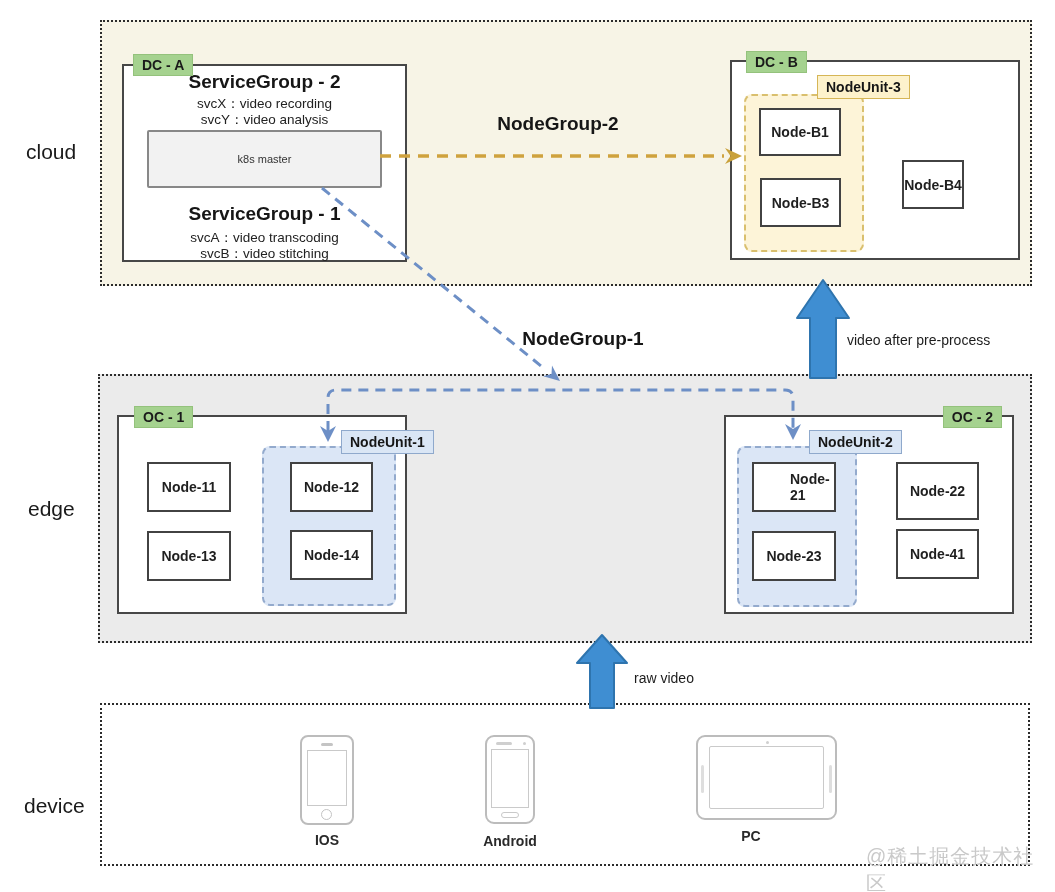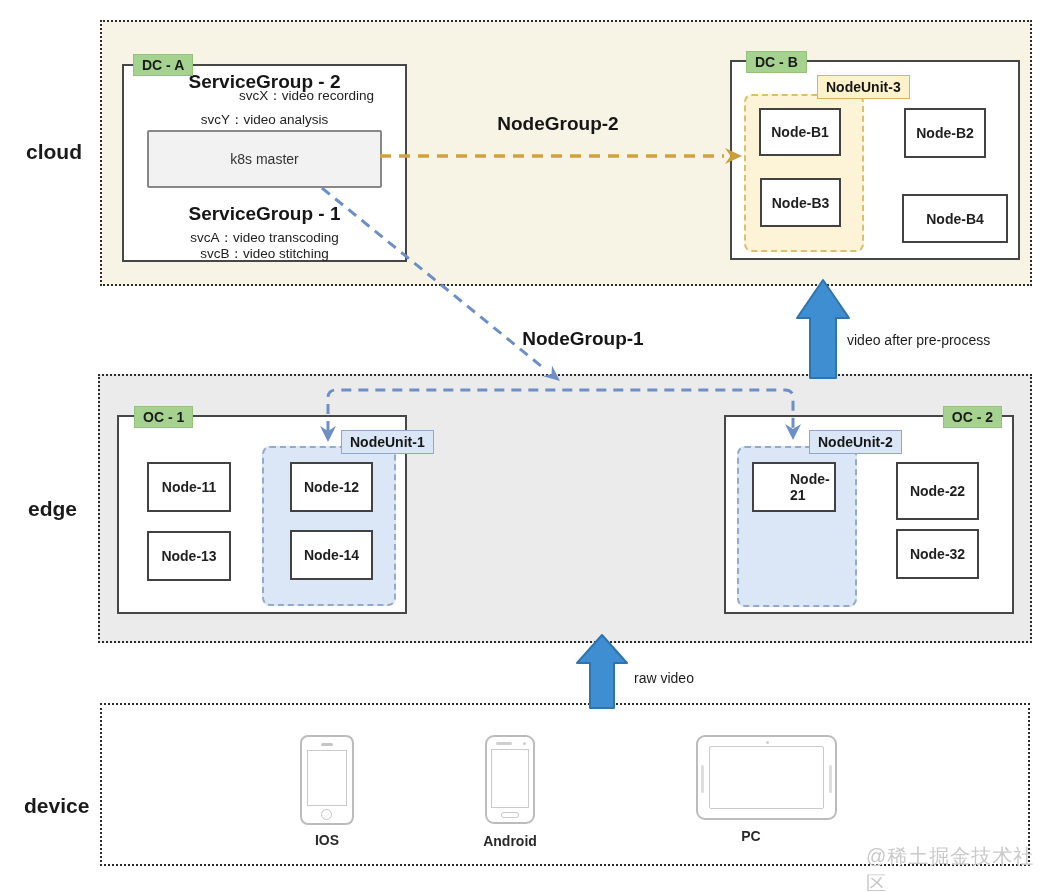--- a/index.html
+++ b/index.html
@@ -6,21 +6,21 @@
   #canvas{
     position:relative;width:1055px;height:892px;background:#ffffff;overflow:hidden;
     font-family:"Liberation Sans","DejaVu Sans",sans-serif;color:#1c1c1c;
   }
   .abs{position:absolute;}
   
   .band{position:absolute;border:2px dotted #2b2b2b;box-sizing:border-box;}
   .band-cloud{left:100px;top:20px;width:932px;height:266px;background:#f7f4e6;}
   .band-edge{left:98px;top:374px;width:934px;height:269px;background:#ebebeb;}
   .band-device{left:100px;top:703px;width:930px;height:163px;background:#ffffff;}
-  .band-label{position:absolute;font-size:21px;font-weight:700;color:#1a1a1a;}
+  .band-label{position:absolute;font-size:21px;font-weight:400;color:#1a1a1a;}
   
   .bigbox{position:absolute;background:#ffffff;border:2px solid #474747;box-sizing:border-box;}
   .tag{
     position:absolute;background:#a5d28f;border:1px solid #94c27c;color:#1a1a1a;
     font-size:14px;font-weight:700;padding:1px 8px;line-height:18px;white-space:nowrap;z-index:3;
   }
   .nodebox{
     position:absolute;background:#ffffff;border:2px solid #424242;box-sizing:border-box;
     display:flex;align-items:center;justify-content:center;font-size:14px;font-weight:600;color:#1f1f1f;z-index:2;
   }
@@ -33,21 +33,21 @@
   .unit-label{
     position:absolute;font-size:14px;font-weight:600;color:#161616;padding:2px 8px;
     line-height:18px;white-space:nowrap;z-index:4;text-align:center;
   }
   .unit-label-yellow{background:#fdf2cc;border:1px solid #d6b656;}
   .unit-label-blue{background:#dae6f5;border:1px solid #8fa9cc;}
   .sg-title{position:absolute;left:0;width:100%;text-align:center;font-size:19px;font-weight:600;color:#161616;}
   .sg-line{position:absolute;left:0;width:100%;text-align:center;font-size:13.5px;font-weight:500;color:#222;}
   .k8s{
     position:absolute;background:#f2f2f2;border:2px solid #888888;box-sizing:border-box;
-    display:flex;align-items:center;justify-content:center;font-size:14px;color:#333;border-radius:2px;
+    display:flex;align-items:center;justify-content:center;font-size:11px;color:#333;border-radius:2px;
   }
   .conn-label{position:absolute;font-size:19px;font-weight:600;color:#161616;text-align:center;z-index:5;}
   .flow-label{position:absolute;font-size:14px;font-weight:500;color:#1c1c1c;z-index:5;white-space:nowrap;}
   #overlay{position:absolute;left:0;top:0;width:1055px;height:892px;z-index:6;pointer-events:none;}
   
   .dev-icon{position:absolute;background:#ffffff;border:2px solid #bcbcbc;box-sizing:border-box;}
   .dev-label{position:absolute;font-size:14px;font-weight:700;color:#2a2a2a;text-align:center;}
   .watermark{position:absolute;font-size:20px;color:#c9c9c9;z-index:7;letter-spacing:1px;}
 </style>
 </head>
@@ -57,36 +57,35 @@
 
   <div class="band-label" style="left:26px;top:140px;">cloud</div>
   <div class="band-label" style="left:28px;top:497px;text-align:right;">edge</div>
   <div class="band-label" style="left:24px;top:794px;">device</div>
 
   <div class="band band-cloud">
 
     <div class="bigbox" style="left:20px;top:42px;width:285px;height:198px;">
       <div class="tag" style="left:9px;top:-12px;">DC - A</div>
       <div class="sg-title" style="top:5px;">ServiceGroup - 2</div>
-      <div class="sg-line" style="top:21px;margin-left:42px;">svcX：video recording</div>
+      <div class="sg-line" style="top:29px;">svcX：video recording</div>
       <div class="sg-line" style="top:45px;">svcY：video analysis</div>
       <div class="k8s" style="left:23px;top:64px;width:235px;height:58px;">k8s master</div>
       <div class="sg-title" style="top:137px;">ServiceGroup - 1</div>
       <div class="sg-line" style="top:163px;">svcA：video transcoding</div>
       <div class="sg-line" style="top:179px;">svcB：video stitching</div>
     </div>
 
     <div class="bigbox" style="left:628px;top:38px;width:290px;height:200px;">
       <div class="tag" style="left:14px;top:-11px;">DC - B</div>
       <div class="region-yellow" style="left:12px;top:32px;width:120px;height:158px;"></div>
       <div class="unit-label unit-label-yellow" style="left:85px;top:13px;">NodeUnit-3</div>
       <div class="nodebox" style="left:27px;top:46px;width:82px;height:48px;">Node-B1</div>
-      <div class="nodebox" style="left:172px;top:46px;width:82px;height:50px;">Node-B2</div>
       <div class="nodebox" style="left:28px;top:116px;width:81px;height:49px;">Node-B3</div>
-      <div class="nodebox" style="left:170px;top:132px;width:106px;height:49px;">Node-B4</div>
+      <div class="nodebox" style="left:170px;top:98px;width:62px;height:49px;">Node-B4</div>
     </div>
   </div>
 
   <div class="band band-edge">
 
     <div class="bigbox" style="left:17px;top:39px;width:290px;height:199px;">
       <div class="tag" style="left:15px;top:-11px;">OC - 1</div>
       <div class="region-blue" style="left:143px;top:29px;width:134px;height:160px;"></div>
       <div class="unit-label unit-label-blue" style="left:222px;top:13px;">NodeUnit-1</div>
       <div class="nodebox" style="left:28px;top:45px;width:84px;height:50px;">Node-11</div>
@@ -94,21 +93,22 @@
       <div class="nodebox" style="left:28px;top:114px;width:84px;height:50px;">Node-13</div>
       <div class="nodebox" style="left:171px;top:113px;width:83px;height:50px;">Node-14</div>
     </div>
 
     <div class="bigbox" style="left:624px;top:39px;width:290px;height:199px;">
       <div class="tag" style="right:10px;top:-11px;left:auto;">OC - 2</div>
       <div class="region-blue" style="left:11px;top:29px;width:120px;height:161px;"></div>
       <div class="unit-label unit-label-blue" style="left:83px;top:13px;">NodeUnit-2</div>
       <div class="nodebox" style="left:26px;top:45px;width:84px;height:50px;padding-left:36px;">Node-21</div>
       <div class="nodebox" style="left:170px;top:45px;width:83px;height:58px;">Node-22</div>
-      <div class="nodebox" style="left:170px;top:112px;width:83px;height:50px;">Node-32</div>
+      <div class="nodebox" style="left:26px;top:114px;width:84px;height:50px;">Node-23</div>
+      <div class="nodebox" style="left:170px;top:112px;width:83px;height:50px;">Node-41</div>
     </div>
   </div>
 
   <div class="band band-device">
 
     <div class="dev-icon" style="left:198px;top:30px;width:54px;height:90px;border-radius:8px;">
       <div class="abs" style="left:50%;top:6px;width:12px;height:3px;margin-left:-6px;background:#c4c4c4;border-radius:2px;"></div>
       <div class="abs" style="left:5px;right:5px;top:13px;bottom:17px;border:1.5px solid #c9c9c9;"></div>
       <div class="abs" style="left:50%;bottom:3px;width:9px;height:9px;margin-left:-6px;border:1.5px solid #c4c4c4;border-radius:50%;"></div>
     </div>

